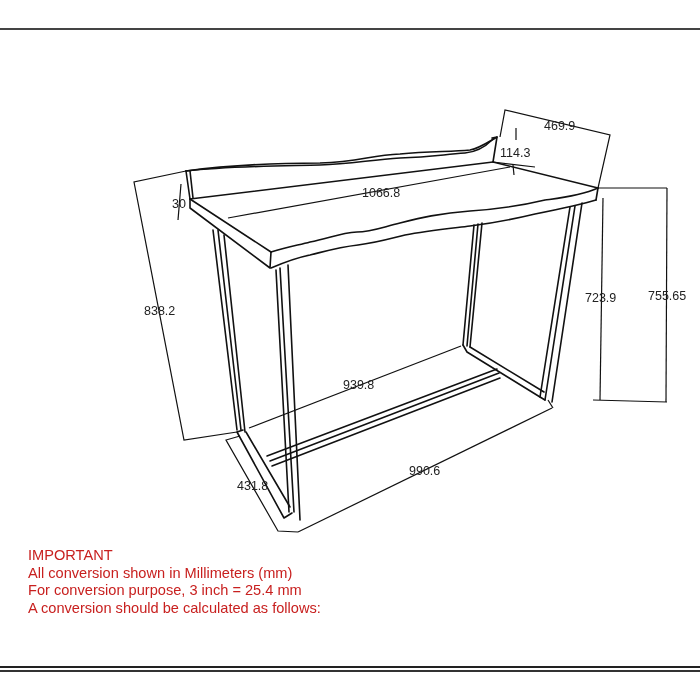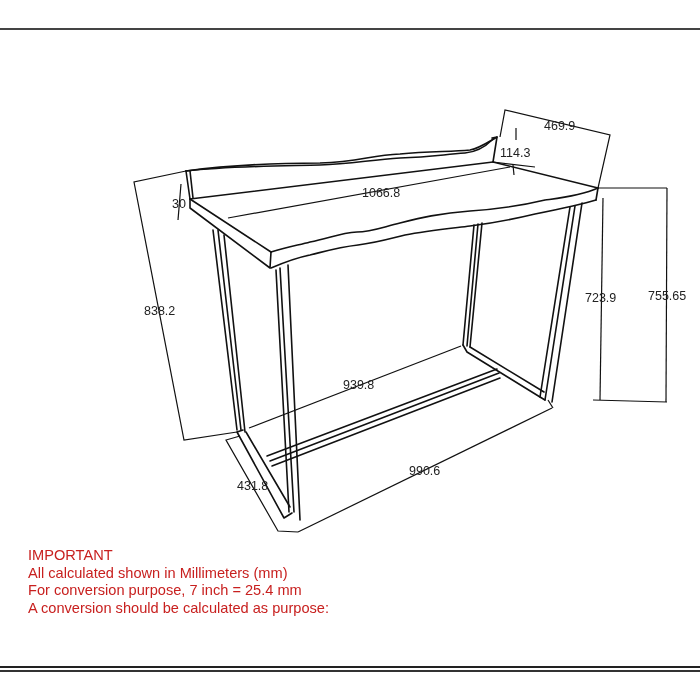--- a/index.html
+++ b/index.html
@@ -114,19 +114,19 @@
     <text x="585" y="302">723.9</text>
     <text x="648" y="300">755.65</text>
     <text x="343" y="389">939.8</text>
     <text x="409" y="475">990.6</text>
     <text x="237" y="490">431.8</text>
   </g>
 </svg>
 
 <div class="notes">
   <div>IMPORTANT</div>
-  <div>All calculated shown in Millimeters (mm)</div>
-  <div>For conversion purpose, 7 inch = 25.4 mm</div>
-  <div>A conversion should be calculated as purpose:</div>
+  <div>All conversion shown in Millimeters (mm)</div>
+  <div>For conversion purpose, 3 inch = 25.4 mm</div>
+  <div>A conversion should be calculated as follows:</div>
 </div>
 
 <div class="rule rule-bottom-a"></div>
 <div class="rule rule-bottom-b"></div>
 
 </body></html>

